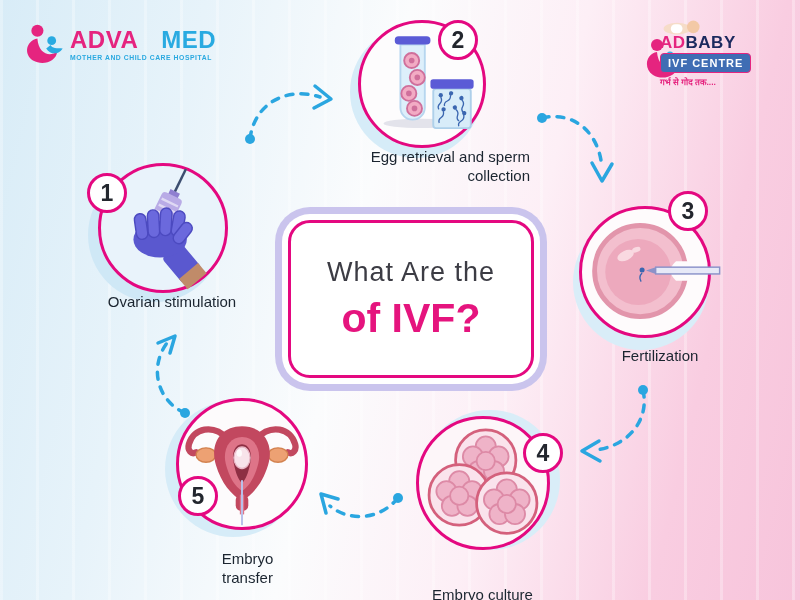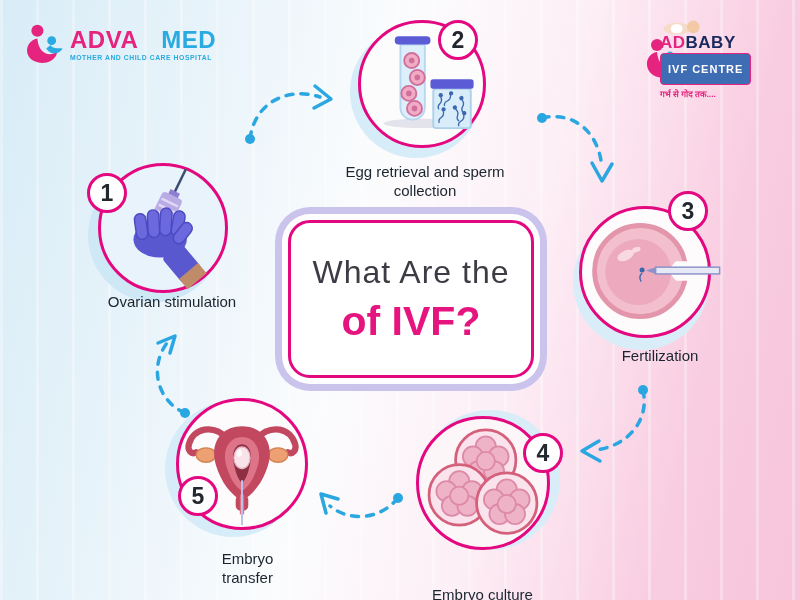--- a/index.html
+++ b/index.html
@@ -32,53 +32,53 @@
   .b2{left:438px;top:20px;}
   .b3{left:668px;top:191px;}
   .b4{left:523px;top:433px;}
   .b5{left:178px;top:476px;}
   
   .stage-label{
     position:absolute;text-align:center;color:#1b2530;
     font-size:15px;line-height:1.26;font-weight:500;z-index:2;
   }
   .l1{left:92px;top:293px;width:160px;}
-  .l2{left:320px;top:163px;width:210px;}
+  .l2{left:320px;top:148px;width:210px;text-align:right;}
   .l3{left:585px;top:347px;width:150px;}
   .l4{left:430px;top:586px;width:105px;}
   .l5{left:195px;top:550px;width:105px;}
   
   .card{
     position:absolute;left:288px;top:220px;width:246px;height:158px;
     background:#ffffff;border:3.5px solid #e40880;border-radius:22px;
     box-shadow:0 0 0 6px #ffffff, 0 0 0 13px #cac4ed;
     display:flex;flex-direction:column;align-items:center;justify-content:center;
     z-index:4;box-sizing:border-box;
   }
-  .card-line1{font-size:32px;color:#3c3c44;letter-spacing:1px;margin-bottom:8px;}
+  .card-line1{font-size:27px;color:#3c3c44;letter-spacing:1px;margin-bottom:8px;}
   .card-line2,.card-line3{font-size:41px;font-weight:bold;color:#e5147e;line-height:1.12;}
   
   .arrows{position:absolute;inset:0;z-index:1;pointer-events:none;}
   
   .logo-advamed{position:absolute;left:22px;top:22px;display:flex;align-items:flex-start;z-index:5;}
   .logo-advamed .mark{width:44px;height:44px;margin-right:4px;}
   .adv-name{font-size:24px;font-weight:bold;letter-spacing:.5px;line-height:1;margin-top:6px;}
   .adv-pink{color:#e5247f;}
   .adv-blue{color:#29aae1;margin-left:23px;}
   .adv-tag{font-size:6.8px;color:#2aa9e0;letter-spacing:.55px;font-weight:bold;margin-top:2px;}
   
   .logo-adbaby{position:absolute;top:16px;right:22px;width:126px;z-index:5;}
   .logo-adbaby .mark{position:absolute;left:-8px;top:20px;width:40px;height:46px;}
   .baby-icon{height:18px;margin-bottom:-5px;position:relative;left:8px;}
   .adb-name{font-size:17px;font-weight:800;letter-spacing:.5px;line-height:1;position:relative;left:8px;}
   .adb-pink{color:#e5247f;}
   .adb-navy{color:#1b2a5e;}
   .adb-ribbon{
     display:inline-block;background:#3f6db4;color:#ffffff;font-weight:bold;
-    font-size:11px;letter-spacing:1px;padding:9px 7px;border:1.5px solid #e5247f;
+    font-size:11px;letter-spacing:1px;padding:3px 7px;border:1.5px solid #e5247f;
     border-radius:4px;margin-top:2px;position:relative;left:8px;
   }
   .adb-tag{font-size:8.5px;color:#e5247f;font-weight:bold;margin-top:3px;position:relative;left:8px;}
 </style>
 </head>
 <body>
 
 <svg class="arrows" viewBox="0 0 800 600">
   <g stroke="#2aa6e0" fill="none" stroke-width="3.5" stroke-linecap="round" stroke-linejoin="round">
     <circle cx="250" cy="139" r="5" fill="#2aa6e0" stroke="none"></circle>

